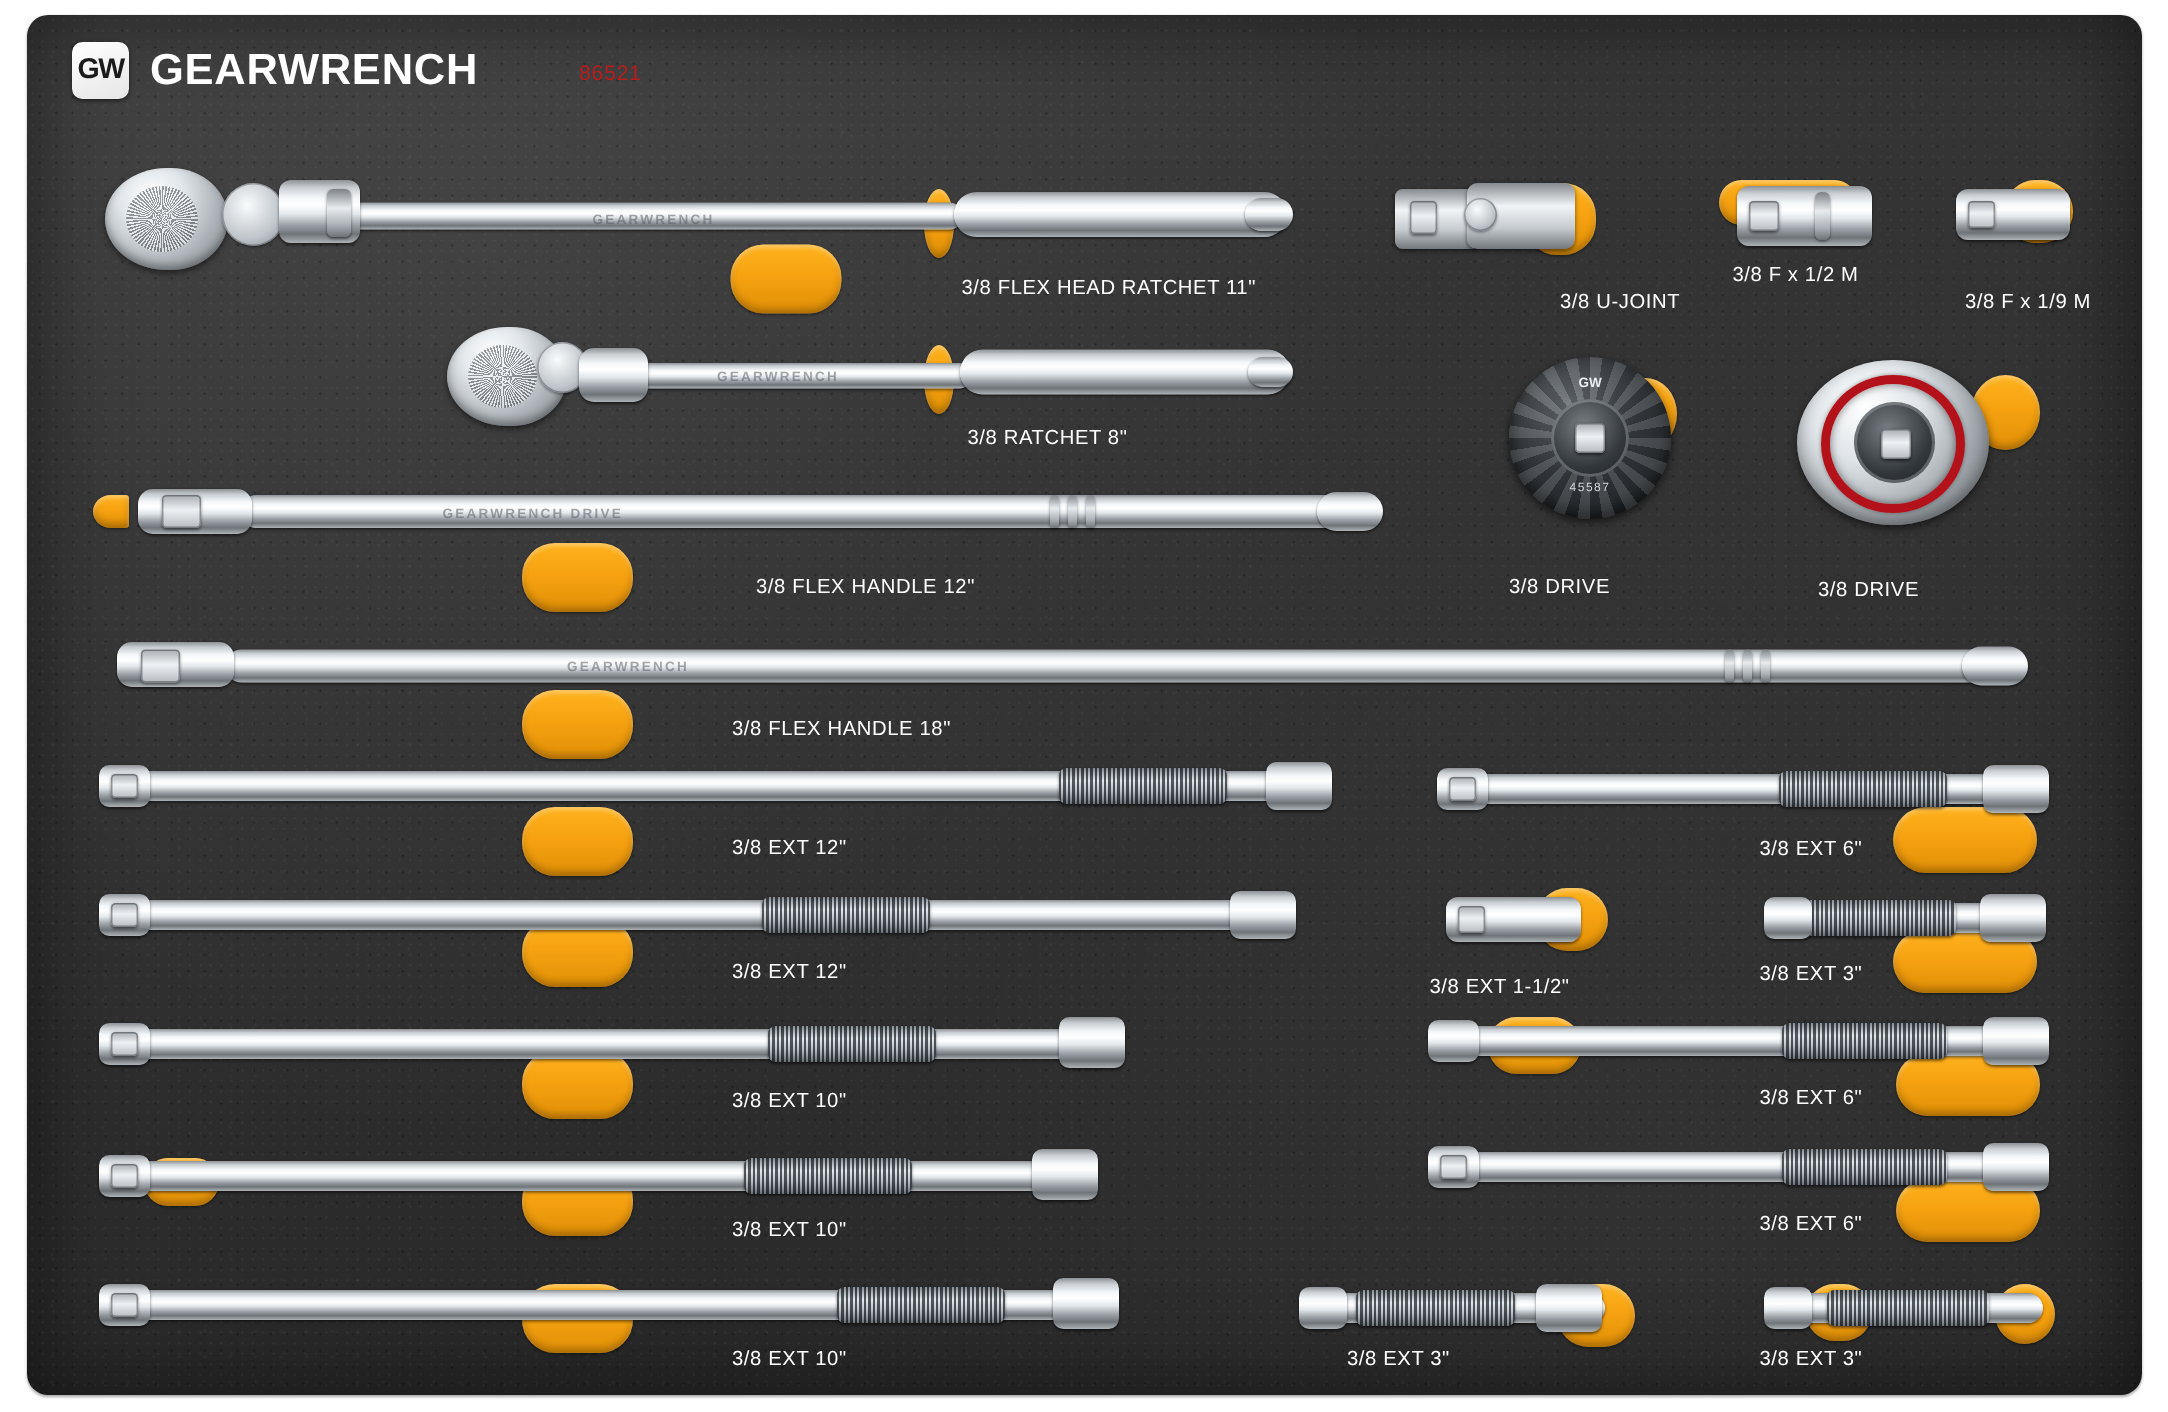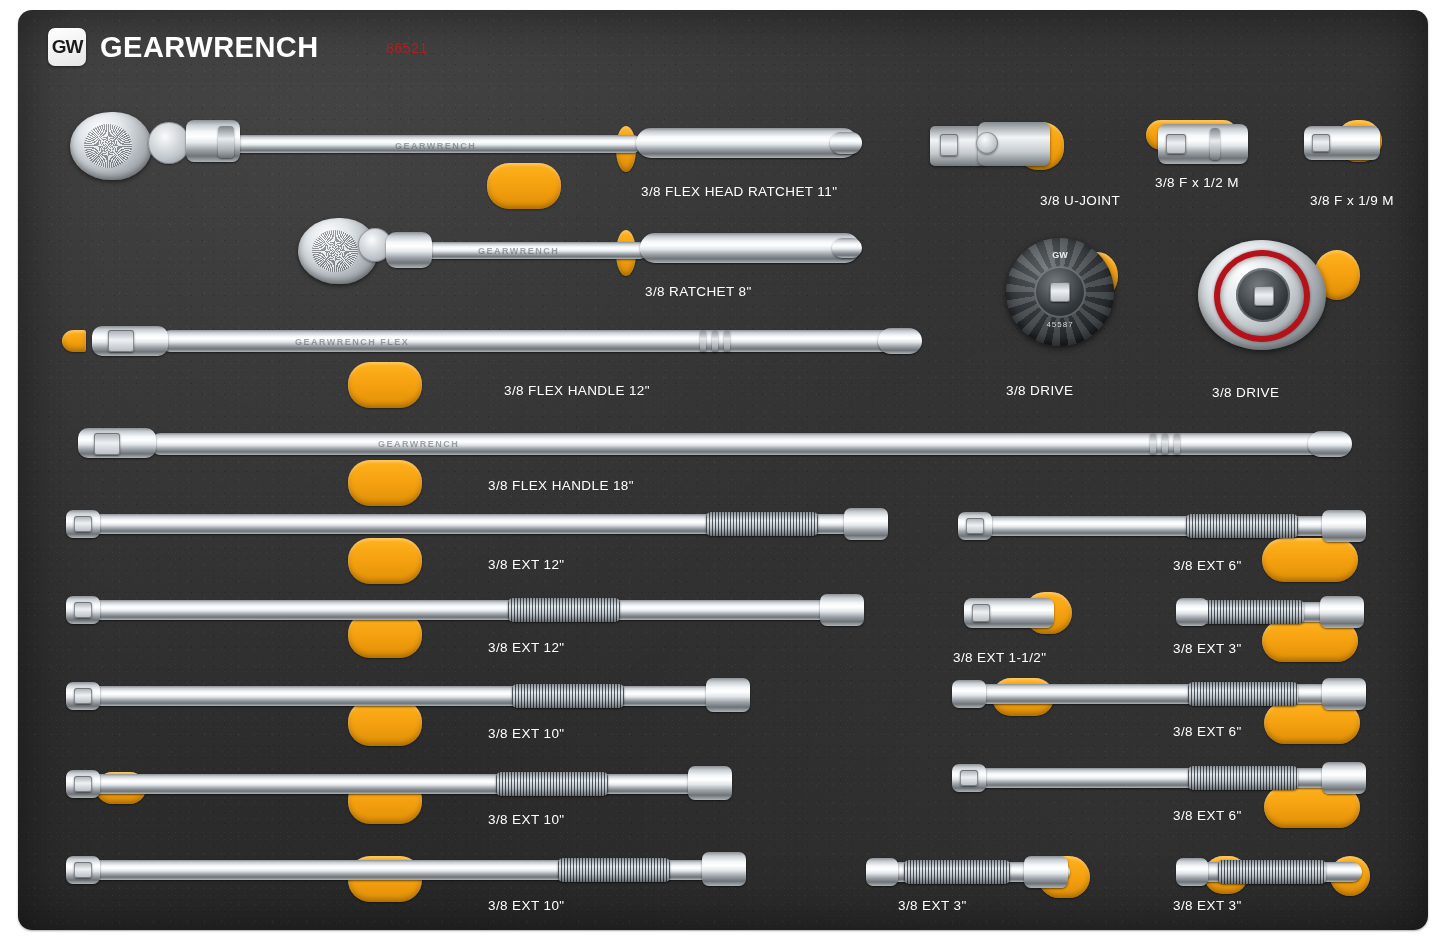--- a/index.html
+++ b/index.html
@@ -243,21 +243,21 @@
     <div class="orange cap" style="left:348px; top:362px; width:74px; height:46px;"></div>
     <div class="orange" style="left:62px; top:330px; width:24px; height:22px; border-radius:50% 10% 10% 50%;"></div>
 
     <div class="chrome round" style="left:160px; top:330px; width:760px; height:22px;"></div>
     <div class="chrome" style="left:92px; top:326px; width:76px; height:30px; border-radius:10px;"></div>
     <div class="sq-drive" style="left:108px; top:330px; width:26px; height:22px;"></div>
     <div class="chrome round" style="left:878px; top:328px; width:44px; height:26px;"></div>
     <div class="collar" style="left:700px; top:330px; width:6px; height:22px;"></div>
     <div class="collar" style="left:712px; top:330px; width:6px; height:22px;"></div>
     <div class="collar" style="left:724px; top:330px; width:6px; height:22px;"></div>
-    <div class="etch" style="left:295px; top:342px;">GEARWRENCH  FLEX</div>
+    <div class="etch" style="left:295px; top:342px;">GEARWRENCH  DRIVE</div>
     <div class="label" style="left:504px; top:383px;">3/8 FLEX HANDLE 12"</div>
   </div>
 
   <div>
     <div class="orange cap" style="left:348px; top:460px; width:74px; height:46px;"></div>
 
     <div class="chrome round" style="left:150px; top:433px; width:1200px; height:22px;"></div>
     <div class="chrome" style="left:78px; top:428px; width:78px; height:30px; border-radius:10px;"></div>
     <div class="sq-drive" style="left:94px; top:433px; width:26px; height:22px;"></div>
     <div class="chrome round" style="left:1308px; top:431px; width:44px; height:26px;"></div>

